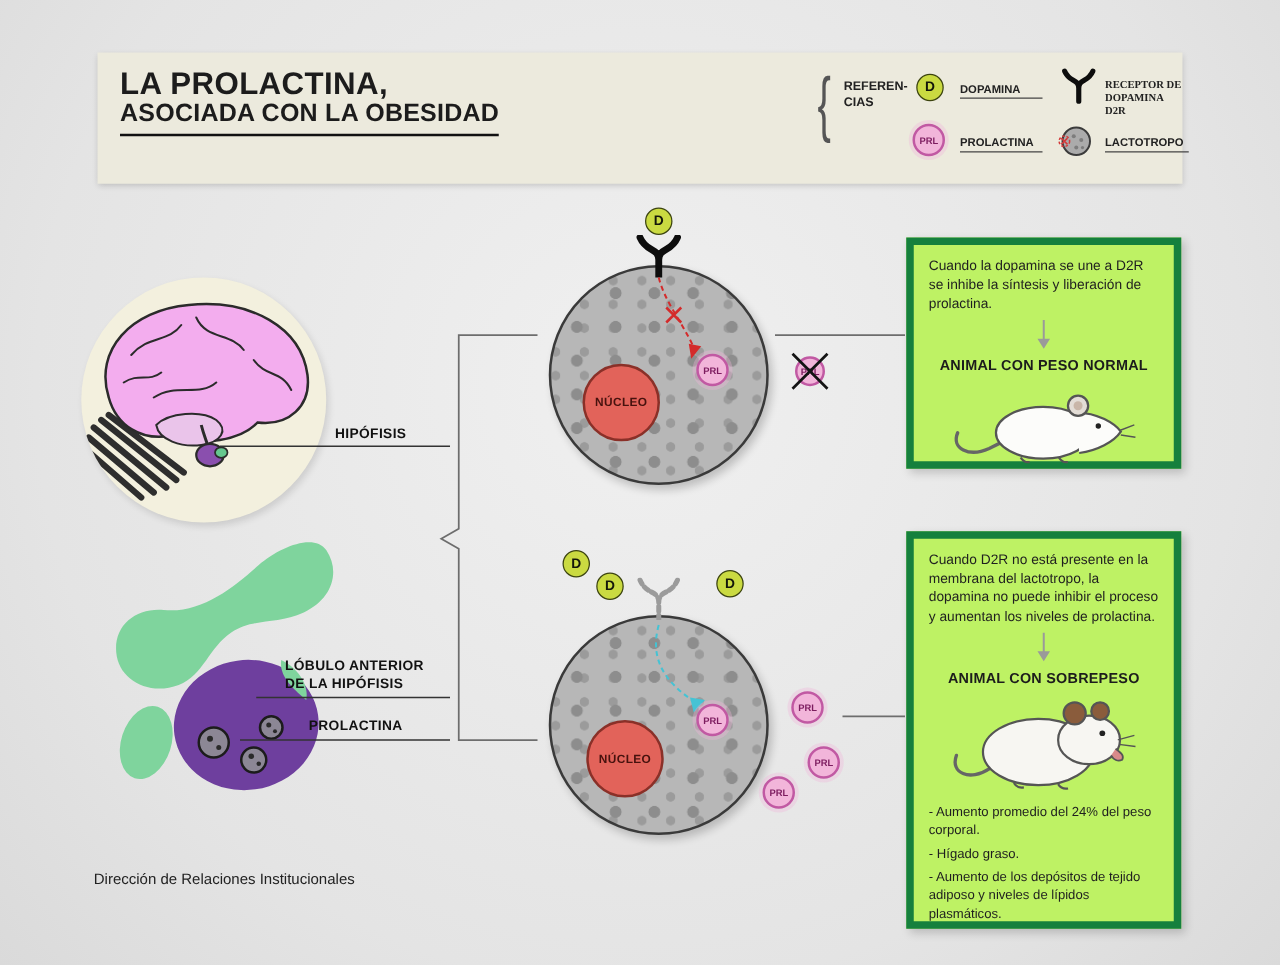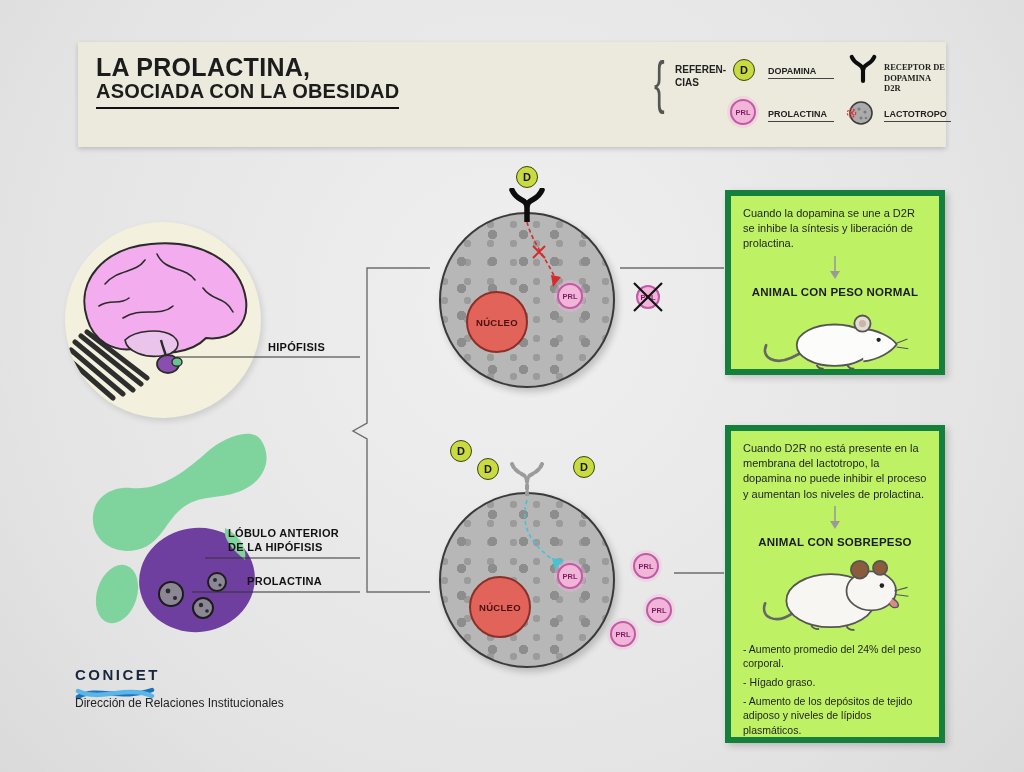--- a/index.html
+++ b/index.html
@@ -278,22 +278,15 @@
       <path d="M152,44 L167,40 M153,48 L168,50" stroke="#555" stroke-width="1.2"></path>
       <path d="M58,83 q3,5 9,4 M98,84 q3,5 9,4" fill="none" stroke="#555" stroke-width="2"></path>
     </svg>
     <div class="bullets">
       <div>- Aumento promedio del 24% del peso corporal.</div>
       <div>- Hígado graso.</div>
       <div>- Aumento de los depósitos de tejido adiposo y niveles de lípidos plasmáticos.</div>
     </div>
   </div>
 
-  <div class="conicet">
-    <div class="logo-text">CONICET</div>
-    <svg width="80" height="22" viewBox="0 0 80 22">
-      <path d="M3,14 C22,3 46,18 77,7" fill="none" stroke="#1b74b8" stroke-width="4.5" stroke-linecap="round"></path>
-      <path d="M3,8 C26,19 50,2 77,13" fill="none" stroke="#5ab6e8" stroke-width="4.5" stroke-linecap="round"></path>
-    </svg>
-  </div>
   <div class="footer-caption">Dirección de Relaciones Institucionales</div>
 
 </div>
 
 </body></html>

